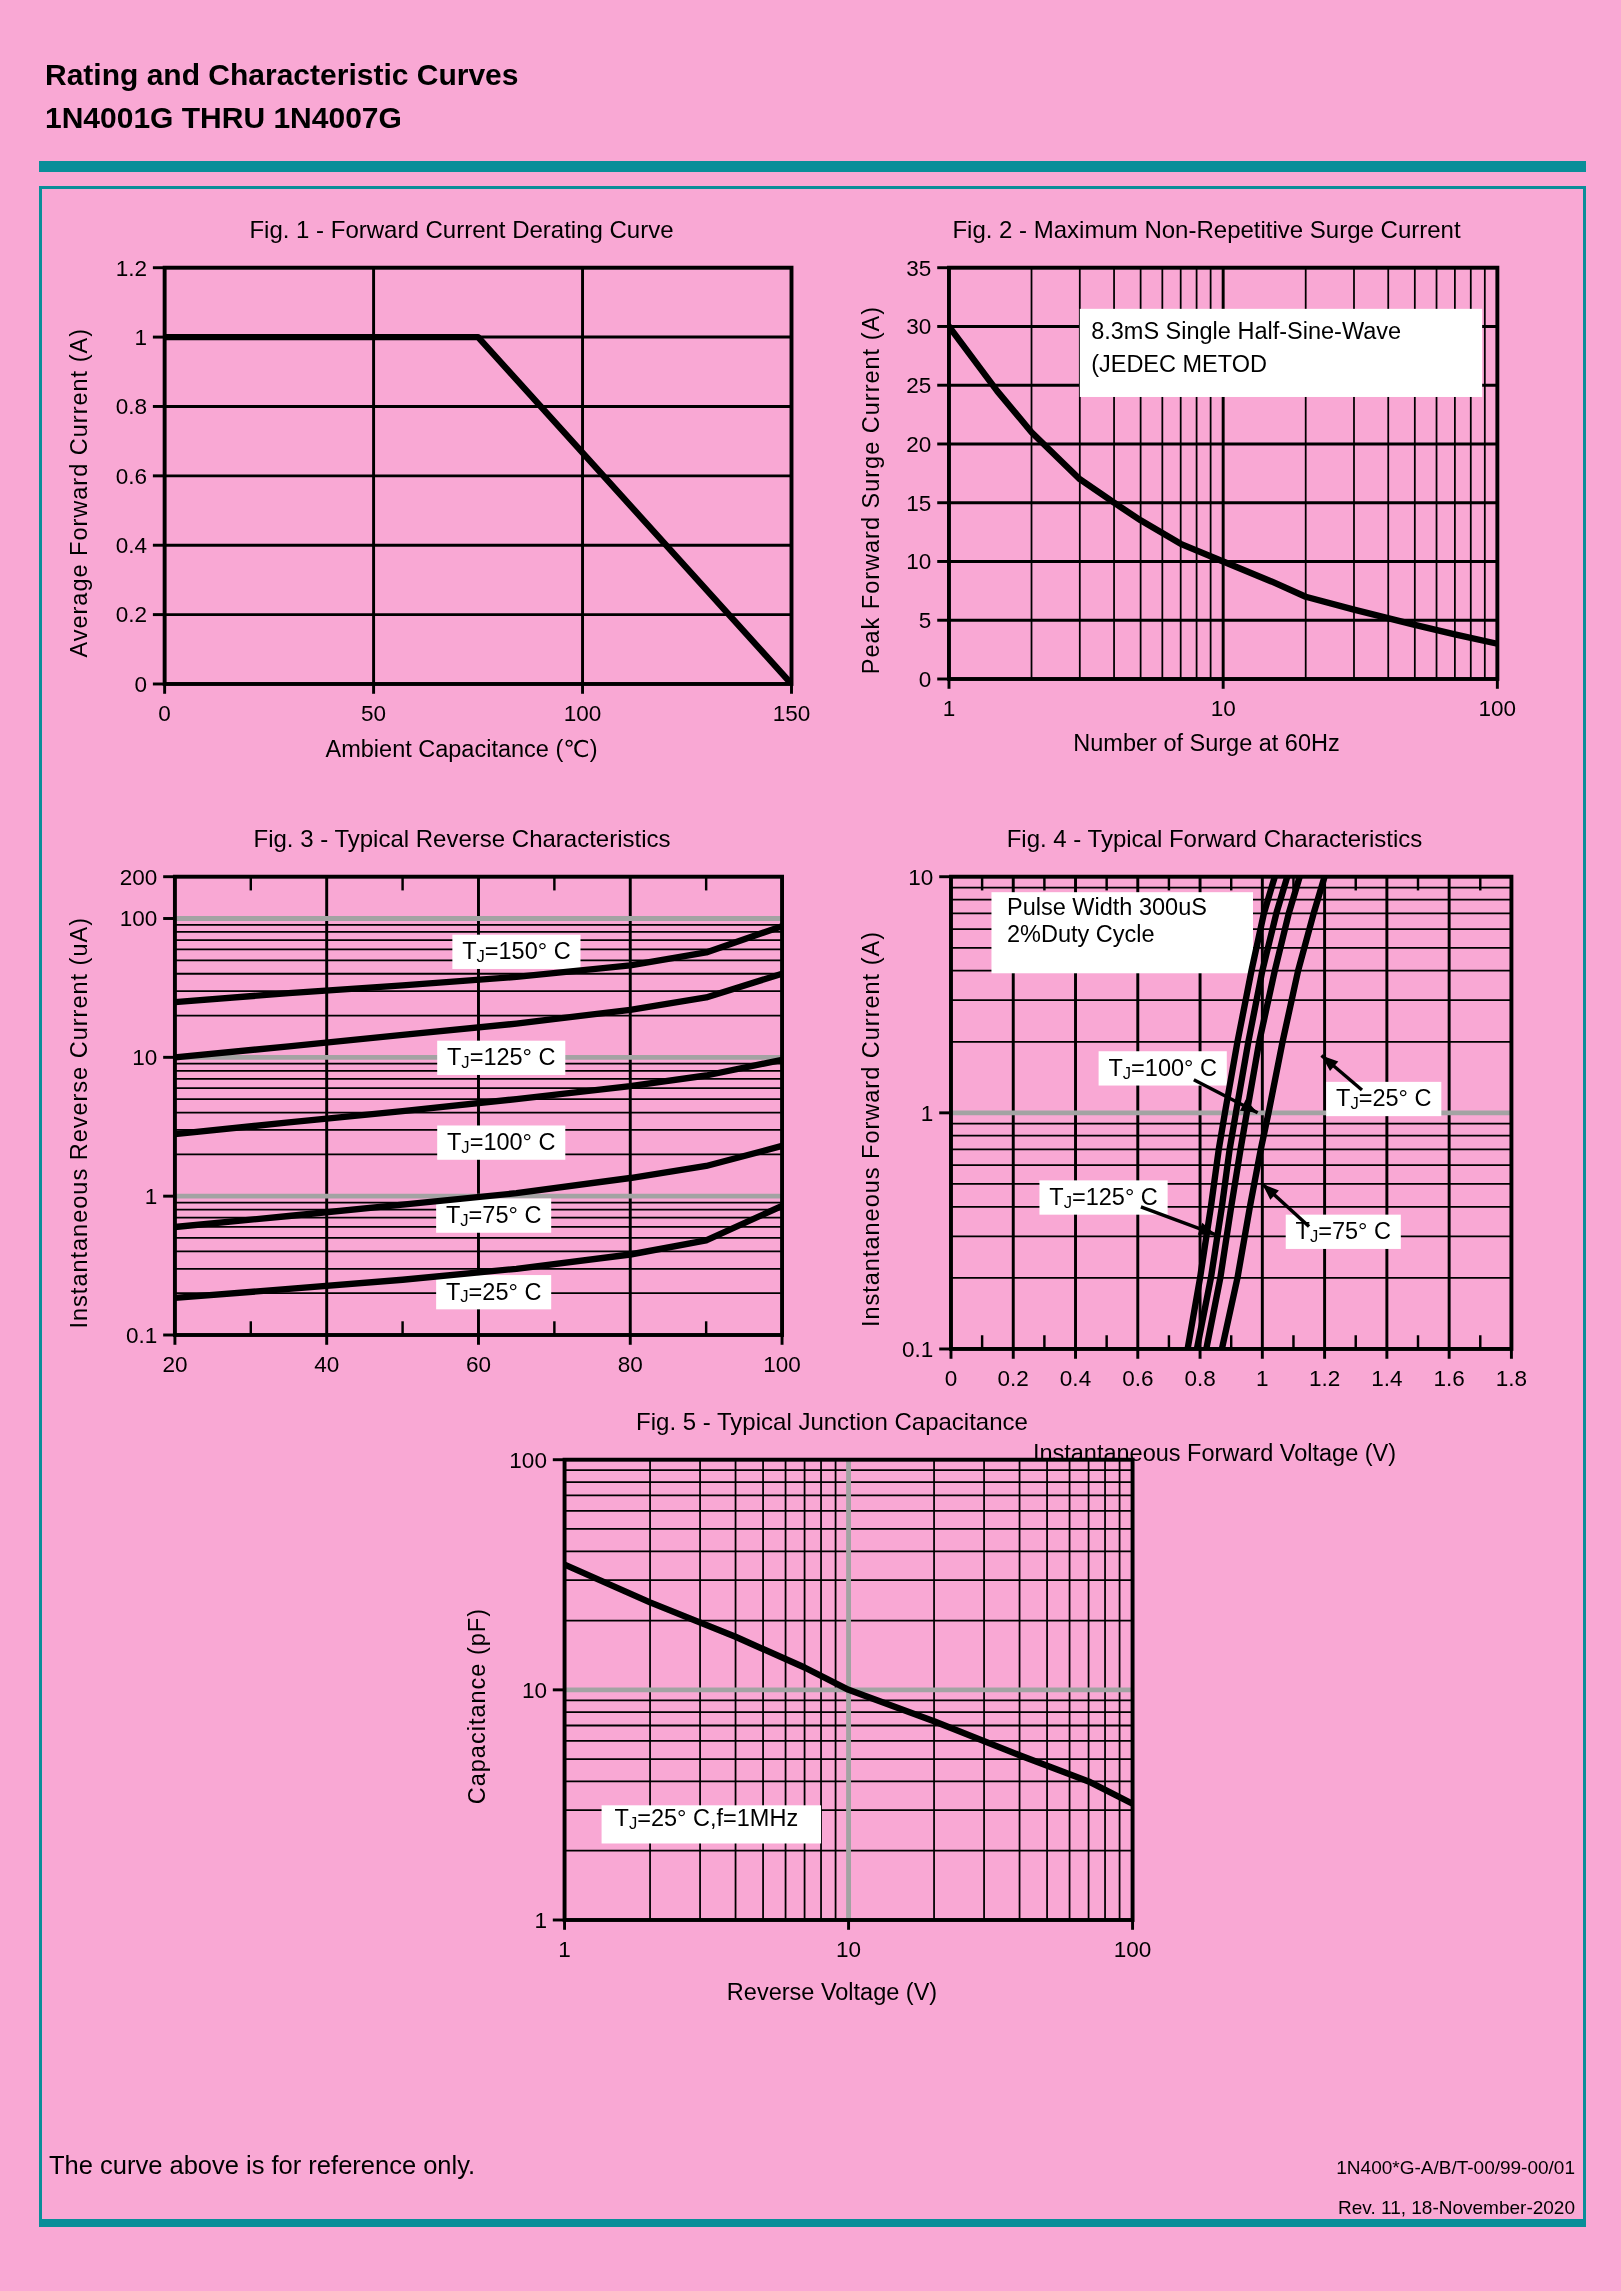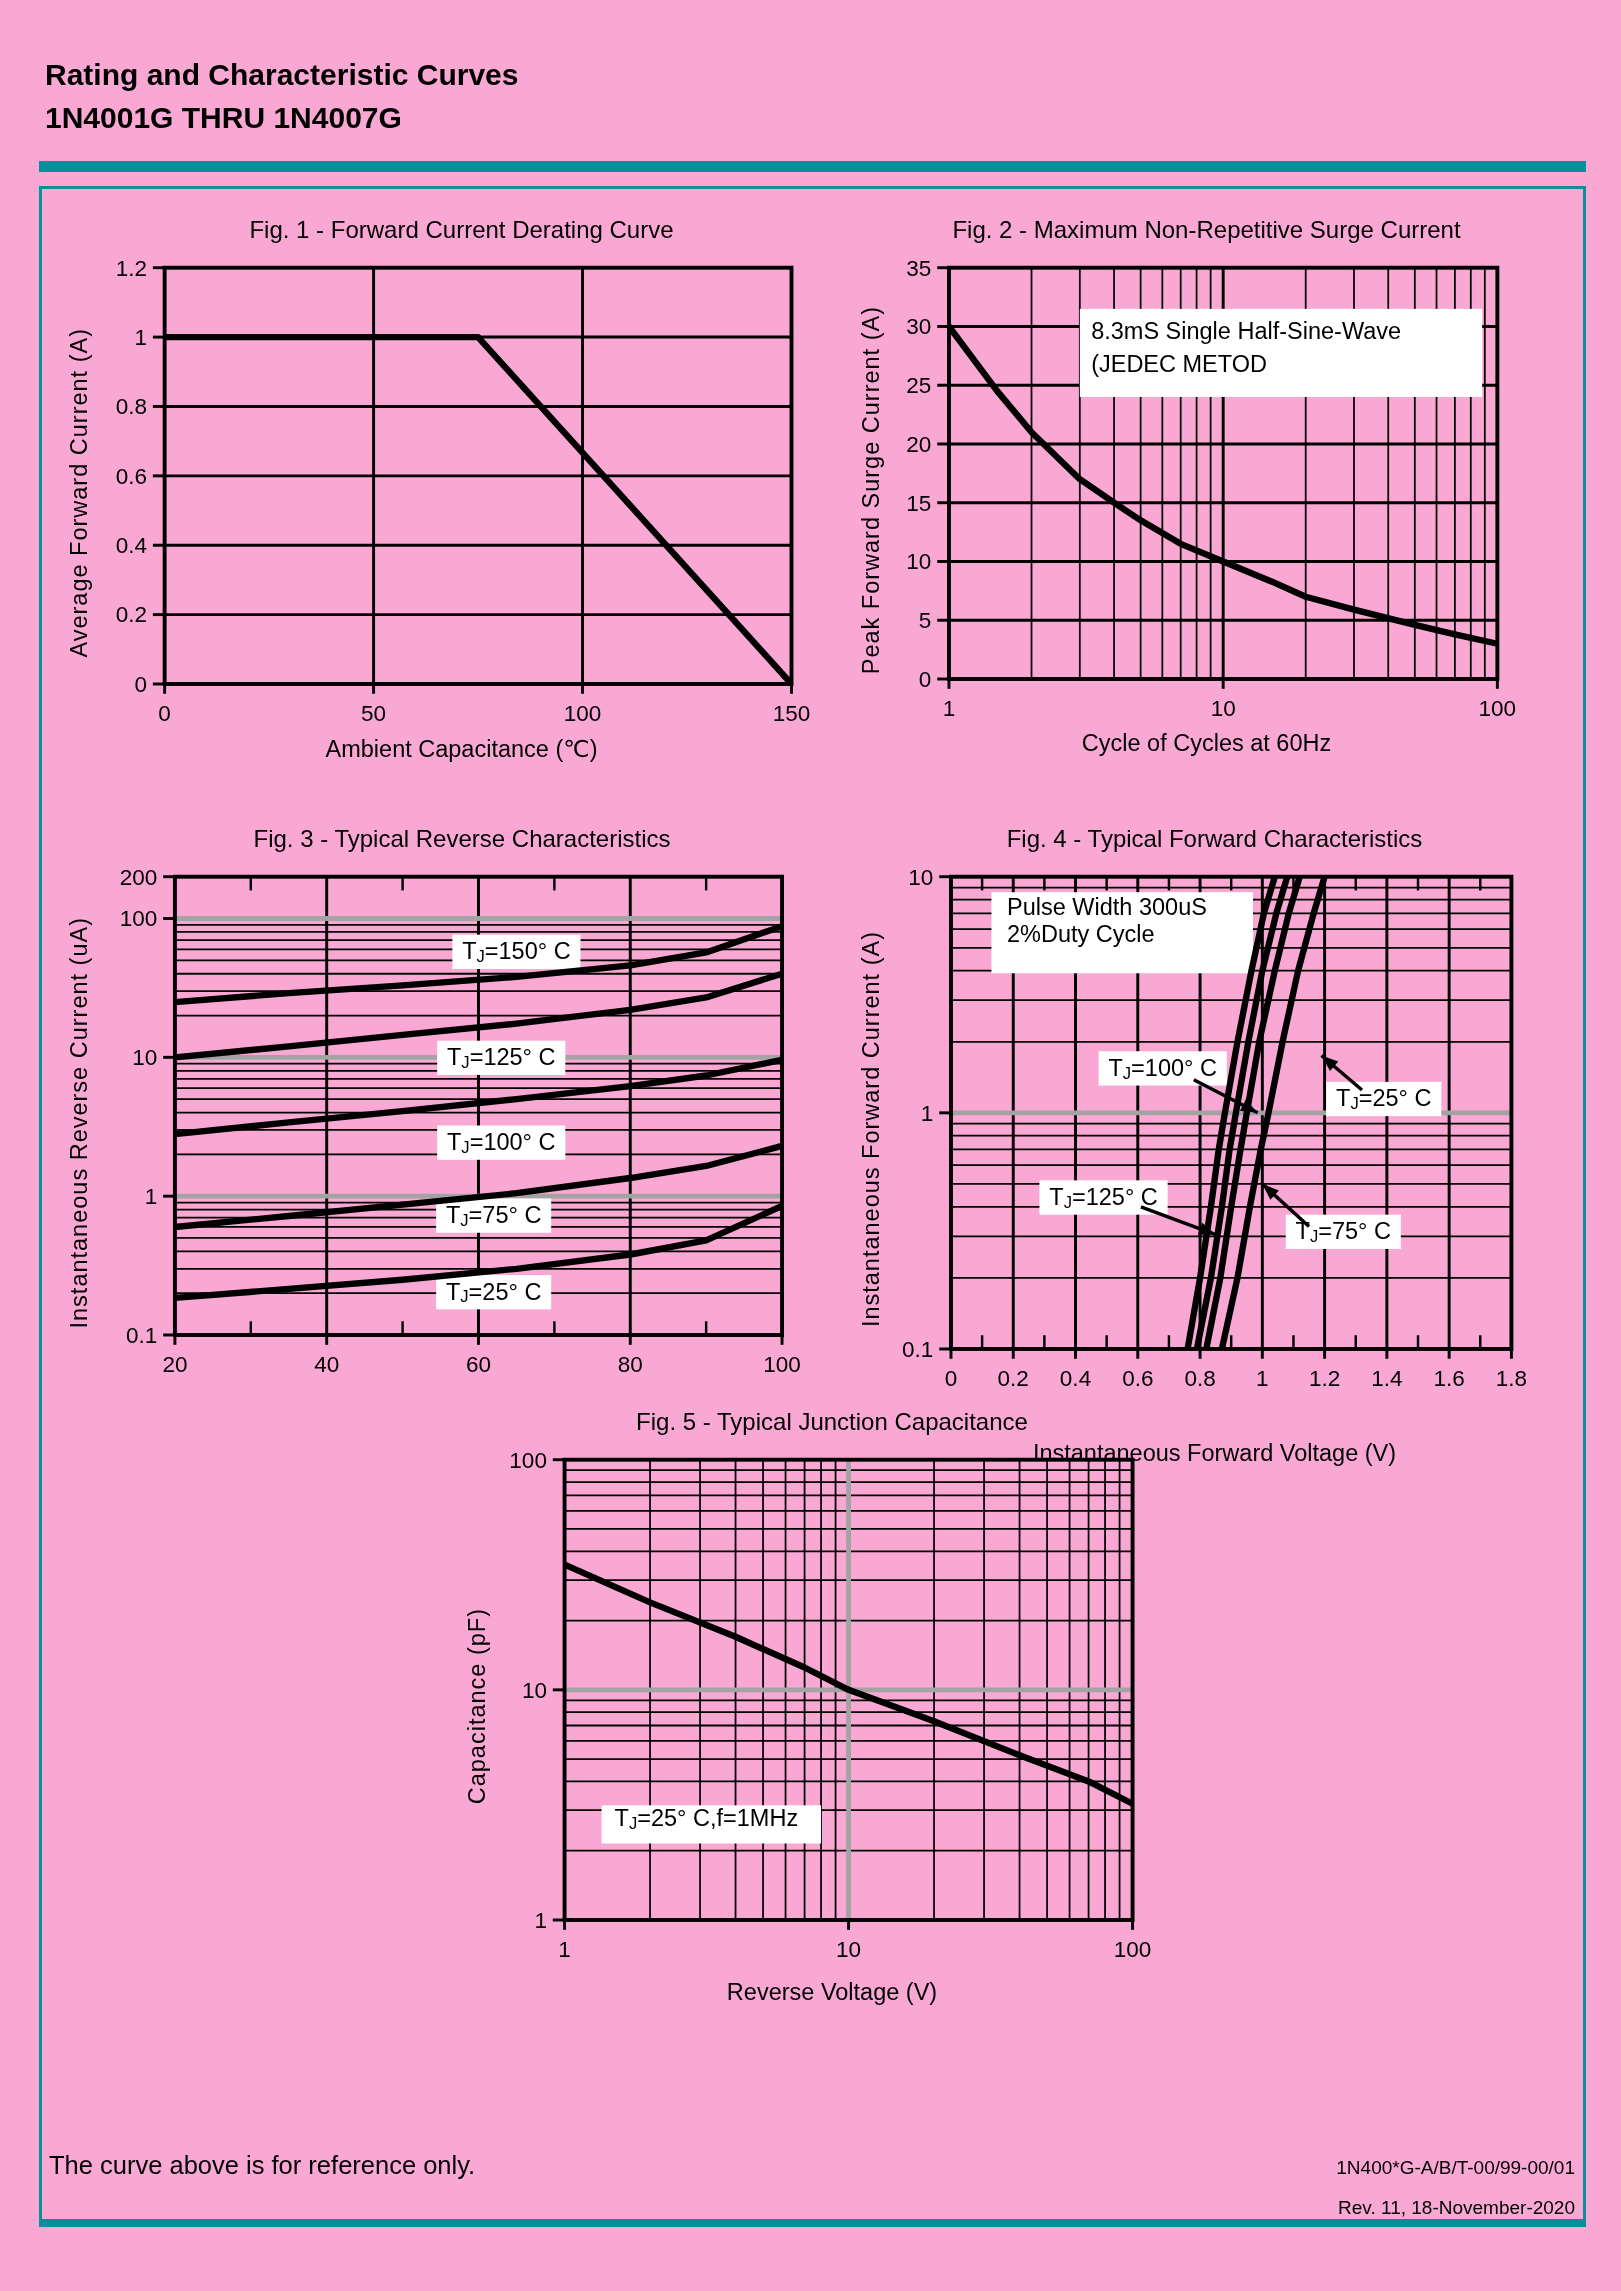--- a/index.html
+++ b/index.html
@@ -149,21 +149,21 @@
           <line x1="50" x2="62" y1="194" y2="194" stroke="#000" stroke-width="3"></line>
           <text x="44" y="202" font-size="23" text-anchor="end">20</text>
           <line x1="50" x2="62" y1="134" y2="134" stroke="#000" stroke-width="3"></line>
           <text x="44" y="142" font-size="23" text-anchor="end">25</text>
           <line x1="50" x2="62" y1="74" y2="74" stroke="#000" stroke-width="3"></line>
           <text x="44" y="82" font-size="23" text-anchor="end">30</text>
           <line x1="50" x2="62" y1="14" y2="14" stroke="#000" stroke-width="3"></line>
           <text x="44" y="22" font-size="23" text-anchor="end">35</text>
         </svg>
     </div>
-    <div class="x-title" style="padding-left:31px;margin-top:3.9px">Cycle of Cycles at 60Hz</div>
+    <div class="x-title" style="padding-left:31px;margin-top:3.9px">Number of Surge at 60Hz</div>
   </div>
 
   <div class="fig" style="left:63px;top:825px">
     <div class="fig-title" style="padding-left:49px">Fig. 3 - Typical Reverse Characteristics</div>
     <div class="fig-row">
       <div class="y-title">
           <span>Instantaneous Reverse Current (uA)</span>
         </div>
       <svg width="716" height="519" viewBox="0 0 730 530">
           <defs>

